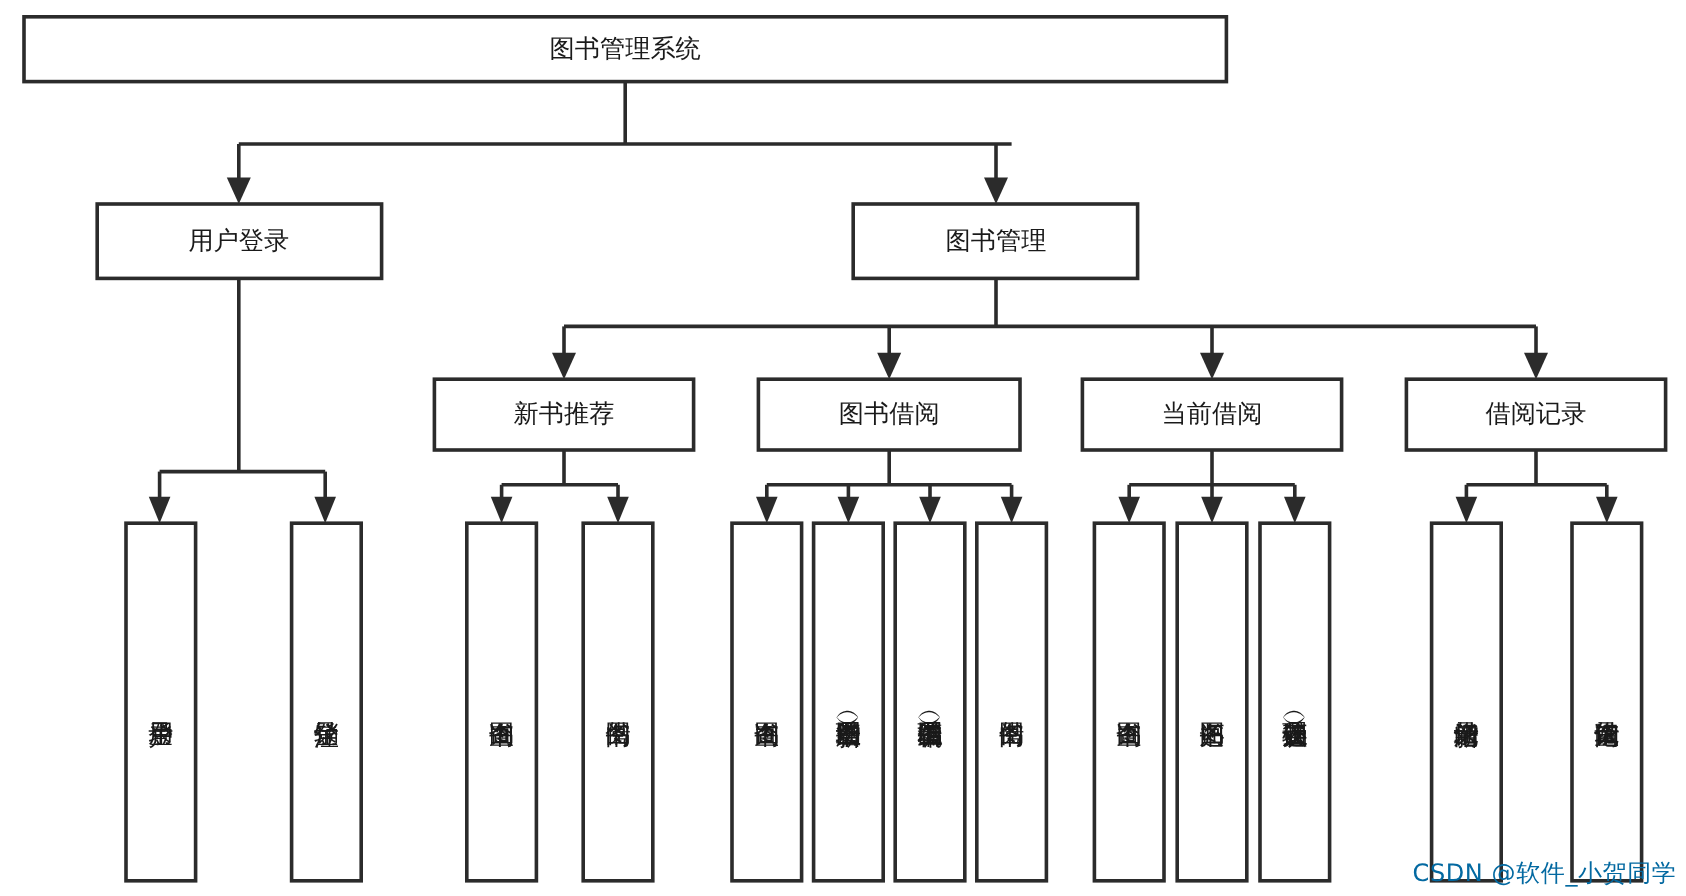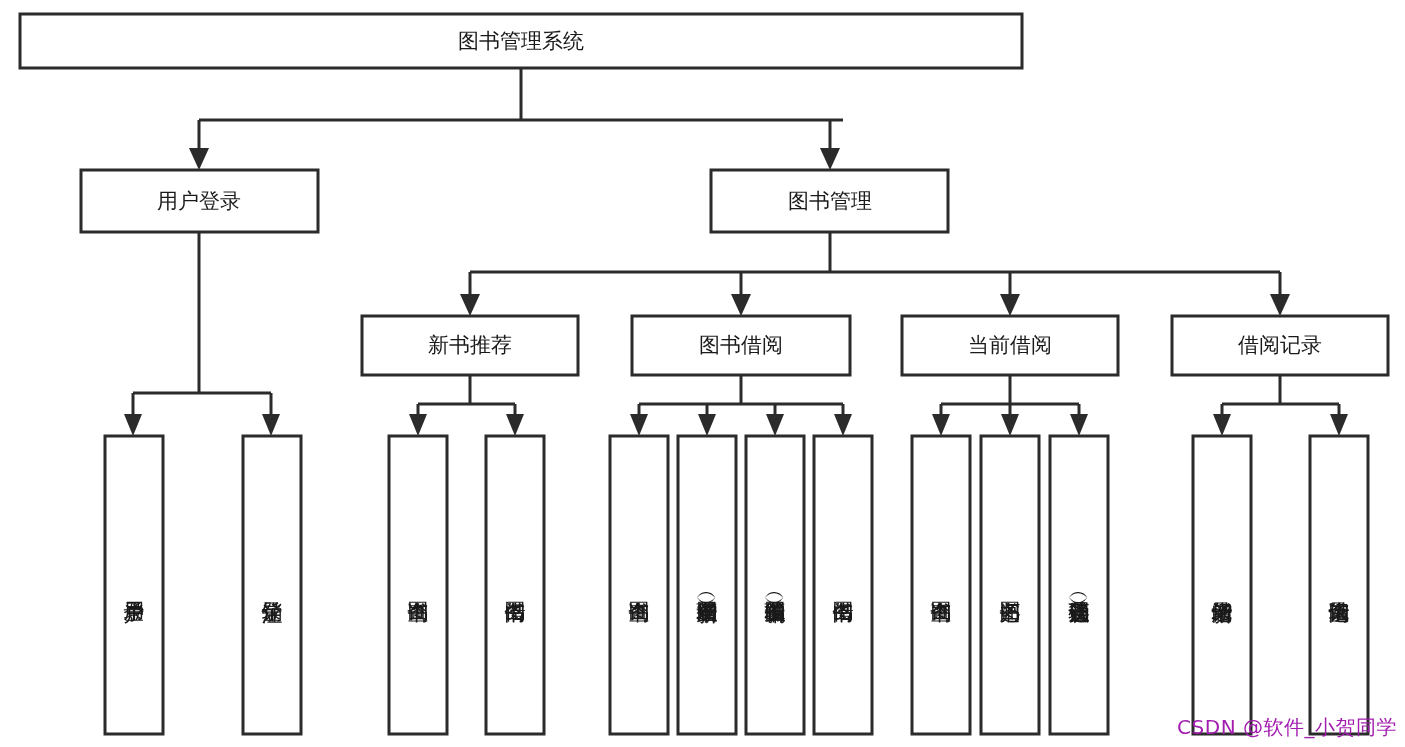--- a/index.html
+++ b/index.html
@@ -24,21 +24,21 @@
     font-family:"DejaVu Sans","Liberation Sans",sans-serif;
     font-size:21px;
     writing-mode:vertical-rl;
     text-orientation:upright;
     text-anchor:middle;
     white-space:pre;
   }
   .watermark{
     position:absolute;
     right:8px;bottom:6px;
-    color:#a21caf;
+    color:#0369a1;
     font-family:"DejaVu Sans","Liberation Sans",sans-serif;
     font-size:20px;
     letter-spacing:0.5px;
     user-select:none;
     white-space:nowrap;
   }
 </style>
 </head>
 <body>
 

